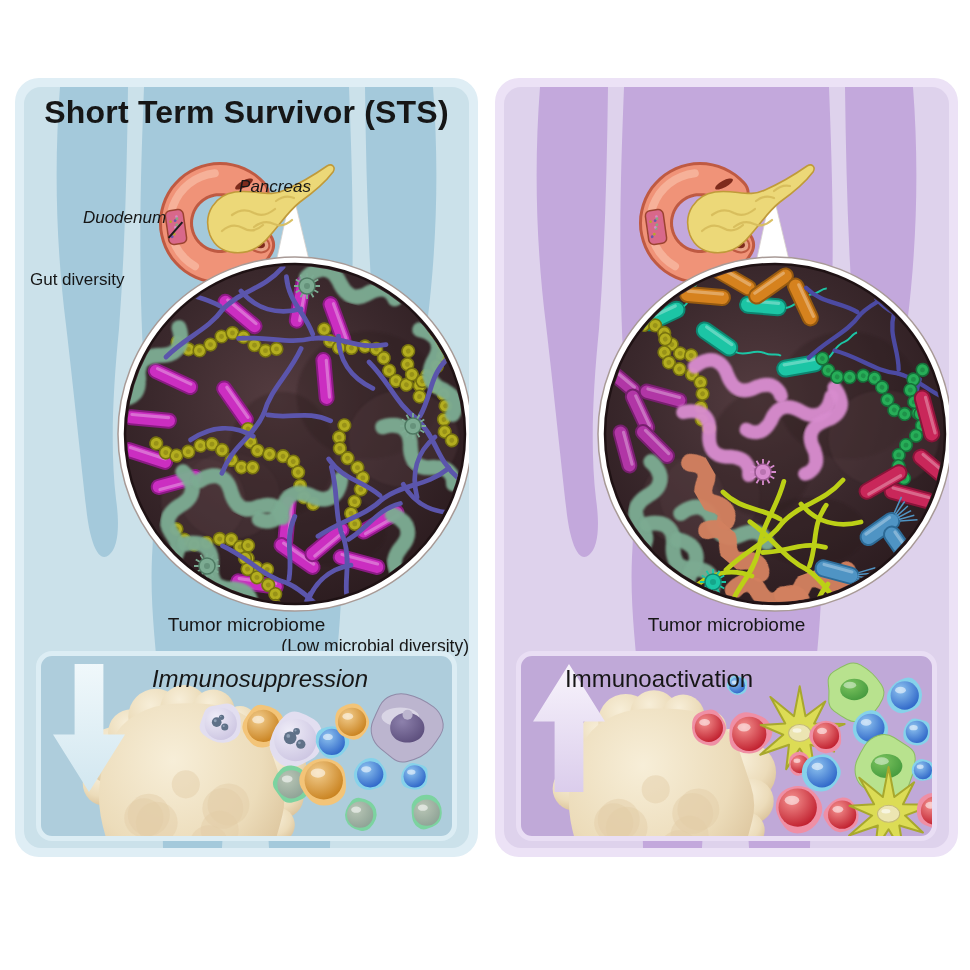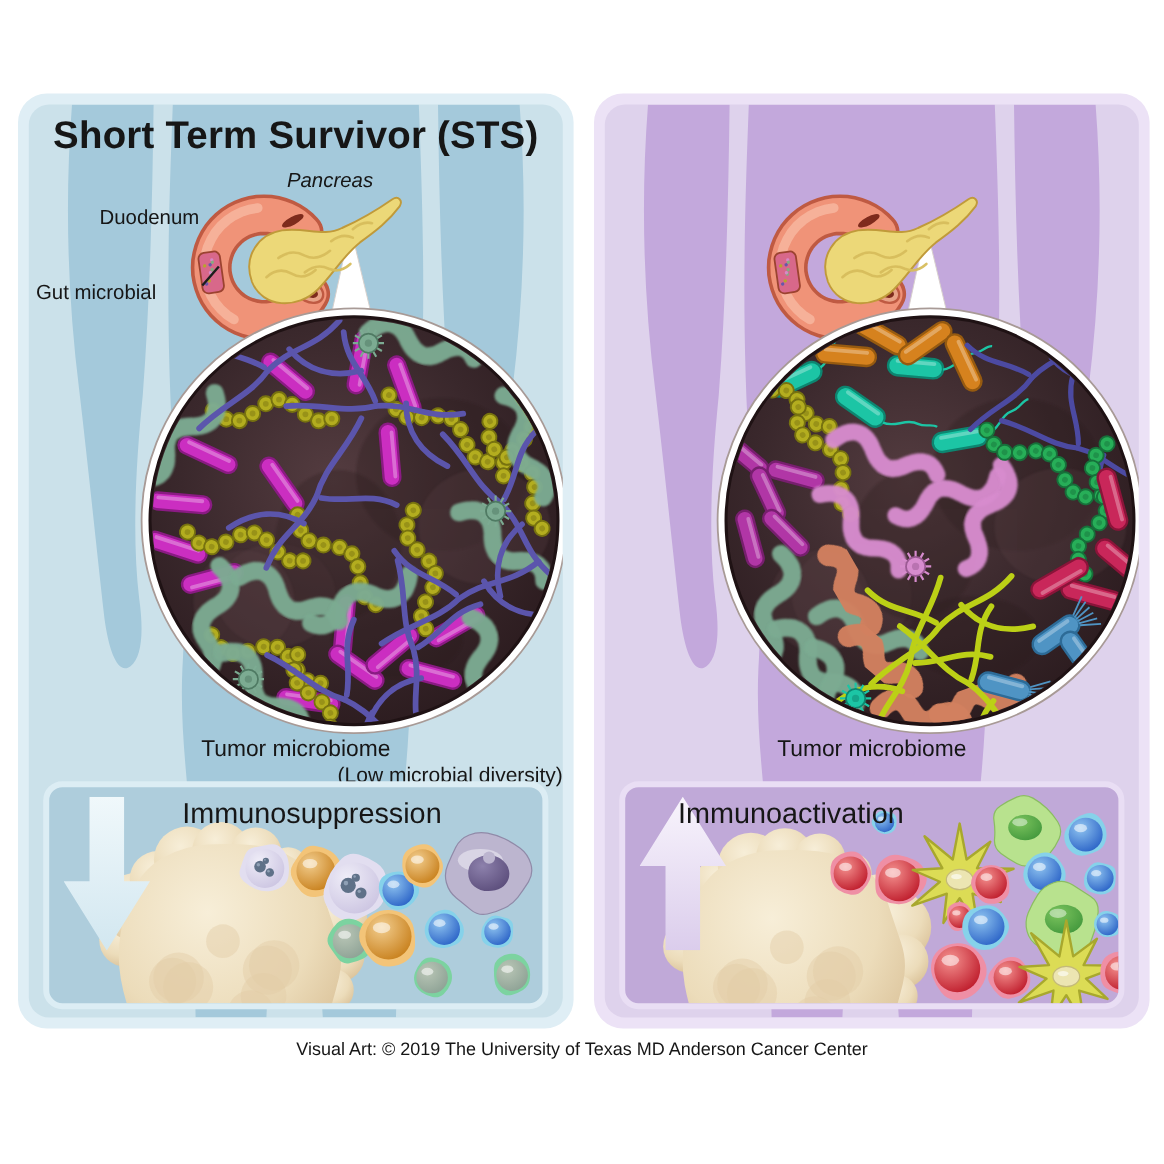--- a/index.html
+++ b/index.html
@@ -8,30 +8,30 @@
   .panel{position:absolute;top:78px;width:463px;height:779px;border-radius:24px;}
   #panel-sts{left:15px;}
   #panel-lts{left:495px;}
   .panel{background:var(--frame);}
   .panel-inner{position:absolute;inset:9px;border-radius:17px;background:var(--bg);overflow:hidden;}
   .sil-svg{position:absolute;inset:0;width:445px;height:761px;z-index:1;}
   .wedge{position:absolute;left:248px;top:102px;width:44px;height:92px;z-index:2;}
   .pancreas-svg{position:absolute;left:112px;top:52px;width:238px;height:146px;z-index:3;}
   .circle-svg{position:absolute;left:90px;top:166px;width:362px;height:362px;z-index:4;}
   .title{position:absolute;top:7px;left:0;right:0;text-align:center;font-size:32px;font-weight:700;letter-spacing:.2px;z-index:6;}
-  .lbl{position:absolute;font-size:17px;z-index:6;}
+  .lbl{position:absolute;font-size:17px;z-index:6;margin-top:36px;}
   .pancreas-lbl{left:176px;top:54px;width:150px;text-align:center;font-style:italic;}
-  .duodenum-lbl{left:28px;top:85px;width:145px;text-align:center;}
+  .duodenum-lbl{left:28px;top:85px;width:145px;text-align:center;font-style:italic;}
   .gut-lbl{left:6px;top:147px;}
   .leader{position:absolute;left:141px;top:142px;width:21px;height:2px;background:#1d1d1d;transform:rotate(-49deg);z-index:6;}
   .cap1{position:absolute;top:527px;left:0;right:0;text-align:center;font-size:19px;z-index:6;}
   .cap2{position:absolute;top:549px;left:0;right:0;text-align:right;font-size:17.5px;font-weight:400;z-index:6;}
   .band{position:absolute;left:12px;right:12px;bottom:7px;height:180px;background:var(--band);border:5px solid var(--bandframe);border-radius:16px;overflow:hidden;z-index:8;}
   .band-label{position:absolute;top:9px;font-size:24px;z-index:4;}
-  #panel-sts .band-label{left:84px;width:270px;text-align:center;}
+  #panel-sts .band-label{left:84px;width:270px;text-align:center;font-style:italic;}
   #panel-lts .band-label{left:44px;width:270px;}
   .arrow{position:absolute;left:12px;top:8px;width:72px;height:128px;z-index:2;}
   .arrow.down{background:linear-gradient(to bottom,#f0f8fb,#d2e7f0);
     clip-path:polygon(30% 0,70% 0,70% 55%,100% 55%,50% 100%,0 55%,30% 55%);}
   .arrow.up{background:linear-gradient(to bottom,#f8f4fc,#dbcdec);
     clip-path:polygon(50% 0,100% 45%,70% 45%,70% 100%,30% 100%,30% 45%,0 45%);}
   .tumor-svg{position:absolute;left:0;top:0;width:100%;height:100%;z-index:1;}
   .cells-svg{position:absolute;left:0;top:0;width:100%;height:100%;z-index:3;}
   .footer{position:absolute;top:866px;left:0;width:970px;text-align:center;font-size:15px;z-index:2;}
 </style>
@@ -72,21 +72,21 @@
           </g>
           <path d="M74,96 C66,74 80,56 99,53 C119,50 133,59 149,51 C167,43 181,34 191,27 C196,24 200,28 197,33 C188,45 178,53 164,63 C150,74 142,89 129,102 C112,119 83,118 74,96 Z" fill="#ecd878" stroke="#c09a3a" stroke-width="1.6"></path>
           <path d="M86,92 q10,-9 21,-3 q10,6 20,-3" fill="none" stroke="#d7bd5c" stroke-width="2.2" opacity="0.95" stroke-linecap="round"></path>
           <path d="M96,76 q11,-8 22,-2 q10,5 21,-4" fill="none" stroke="#d7bd5c" stroke-width="2.2" opacity="0.95" stroke-linecap="round"></path>
           <path d="M118,88 q10,-8 20,-3 q9,4 18,-4" fill="none" stroke="#d7bd5c" stroke-width="2.2" opacity="0.95" stroke-linecap="round"></path>
           <path d="M140,62 q9,-7 18,-3" fill="none" stroke="#d7bd5c" stroke-width="2.2" opacity="0.95" stroke-linecap="round"></path>
           <path d="M158,52 q8,-7 16,-5" fill="none" stroke="#d7bd5c" stroke-width="2.2" opacity="0.95" stroke-linecap="round"></path>
         </svg>
       <div class="lbl pancreas-lbl">Pancreas</div>
       <div class="lbl duodenum-lbl">Duodenum</div>
-      <div class="lbl gut-lbl">Gut microbial</div>
+      <div class="lbl gut-lbl">Gut diversity</div>
       <div class="leader"></div>
       <svg class="circle-svg" id="scope-sts" viewBox="-181 -181 362 362">
           <defs>
             <radialGradient id="lbg" cx="45%" cy="40%" r="75%">
               <stop offset="0%" stop-color="#543c40"></stop>
               <stop offset="50%" stop-color="#3a282c"></stop>
               <stop offset="100%" stop-color="#251619"></stop>
             </radialGradient>
             <filter id="lblur" x="-40%" y="-40%" width="180%" height="180%">
               <feGaussianBlur stdDeviation="0.8"></feGaussianBlur>
@@ -1175,14 +1175,13 @@
             <g transform="translate(410,148)">
               <path d="M16.1,-5.4 Q17.2,0.0 15.6,5.1 Q13.9,10.1 10.0,14.5 Q6.1,18.9 0.4,17.7 Q-5.4,16.6 -10.7,14.1 Q-16.1,11.7 -17.3,5.9 Q-18.6,0.0 -17.3,-5.9 Q-16.1,-11.7 -11.0,-14.8 Q-5.8,-17.9 -0.1,-17.5 Q5.6,-17.2 10.2,-14.0 Q14.9,-10.8 16.1,-5.4 Z" fill="#ef8fa5"></path>
               <circle cx="0" cy="0" r="14" fill="url(#crgr)"></circle>
               <ellipse cx="-4.2" cy="-5.32" rx="5.32" ry="3.36" fill="#ffffff" opacity="0.55"></ellipse>
             </g>
           </svg>
       </div>
     </div>
   </div>
 
-  <div class="footer">Visual Art: © 2019 The University of Texas MD Anderson Cancer Center</div>
 </div>
 
 </body></html>

